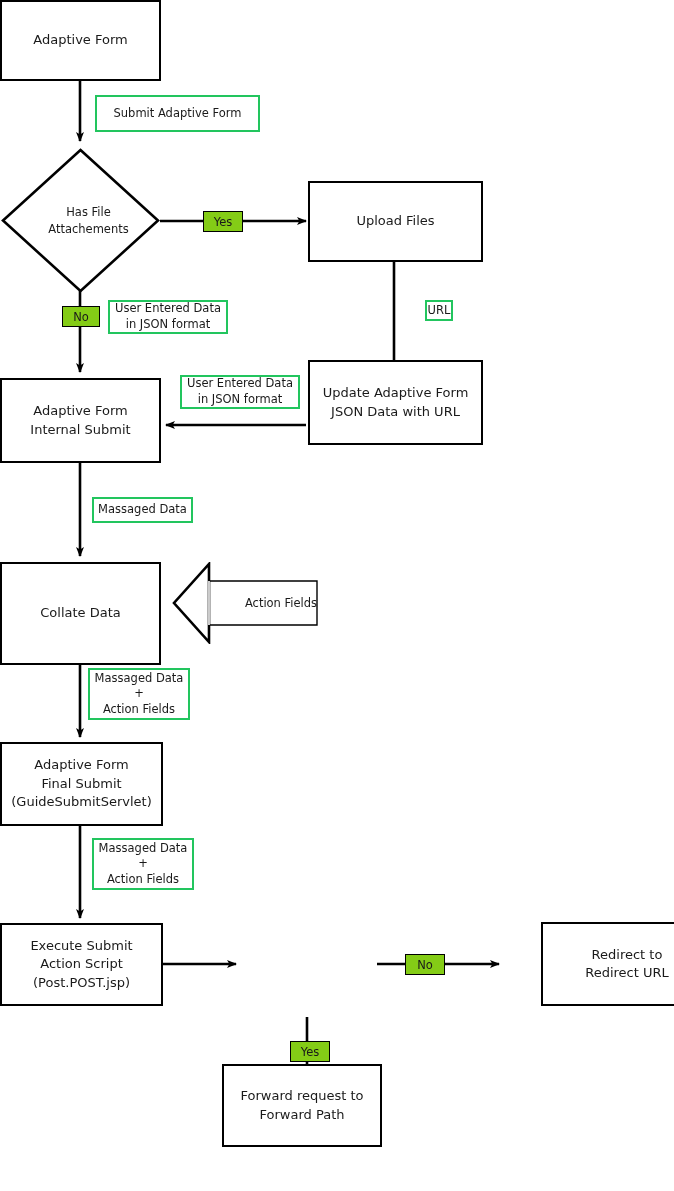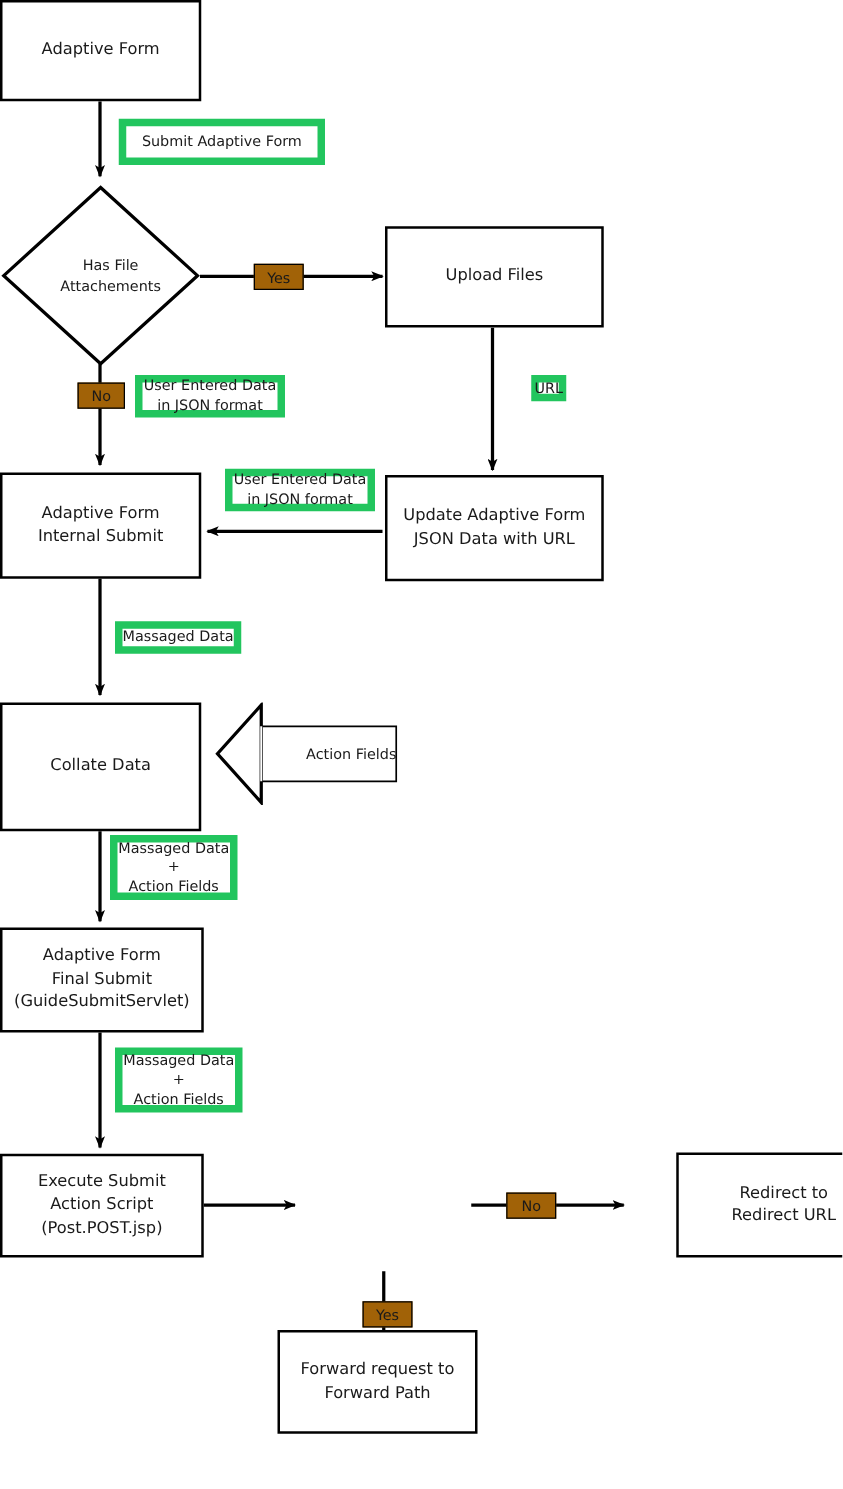--- a/index.html
+++ b/index.html
@@ -26,37 +26,37 @@
     text-align: center;
     font-size: 13px;
     color: #1a1a1a;
     line-height: 1.42;
     white-space: pre-line;
     z-index: 3;
   }
   .label-box {
     position: absolute;
     box-sizing: border-box;
-    border: 6px solid #22c55e;
+    border: 2px solid #22c55e;
     background: #ffffff;
     display: flex;
     align-items: center;
     justify-content: center;
     text-align: center;
     font-size: 11.5px;
     color: #1a1a1a;
     line-height: 1.36;
     white-space: pre-line;
     z-index: 6;
   }
   .edge-label {
     position: absolute;
     box-sizing: border-box;
     border: 1px solid #000000;
-    background: #a16207;
+    background: #84cc16;
     display: flex;
     align-items: center;
     justify-content: center;
     text-align: center;
     font-size: 11.5px;
     color: #1a1a1a;
     z-index: 7;
   }
   .diamond-wrap {
     position: absolute;
@@ -152,21 +152,21 @@
       <line x1="377" y1="964" x2="499" y2="964" marker-end="url(#arrowhead)"></line>
 
       <line x1="307" y1="1017" x2="307" y2="1100" marker-end="url(#arrowhead)"></line>
     </g>
   </svg>
 
   <div class="node" style="left:0px; top:0px; width:161px; height:81px;">Adaptive Form</div>
 
   <div class="node" style="left:308px; top:181px; width:175px; height:81px;">Upload Files</div>
 
-  <div class="node" style="left:308px; top:380px; width:175px; height:85px;">Update Adaptive Form
+  <div class="node" style="left:308px; top:360px; width:175px; height:85px;">Update Adaptive Form
 JSON Data with URL</div>
 
   <div class="node" style="left:0px; top:378px; width:161px; height:85px;">Adaptive Form
 Internal Submit</div>
 
   <div class="node" style="left:0px; top:562px; width:161px; height:103px;">Collate Data</div>
 
   <div class="node" style="left:0px; top:742px; width:163px; height:84px;">Adaptive Form
 Final Submit
 (GuideSubmitServlet)</div>

